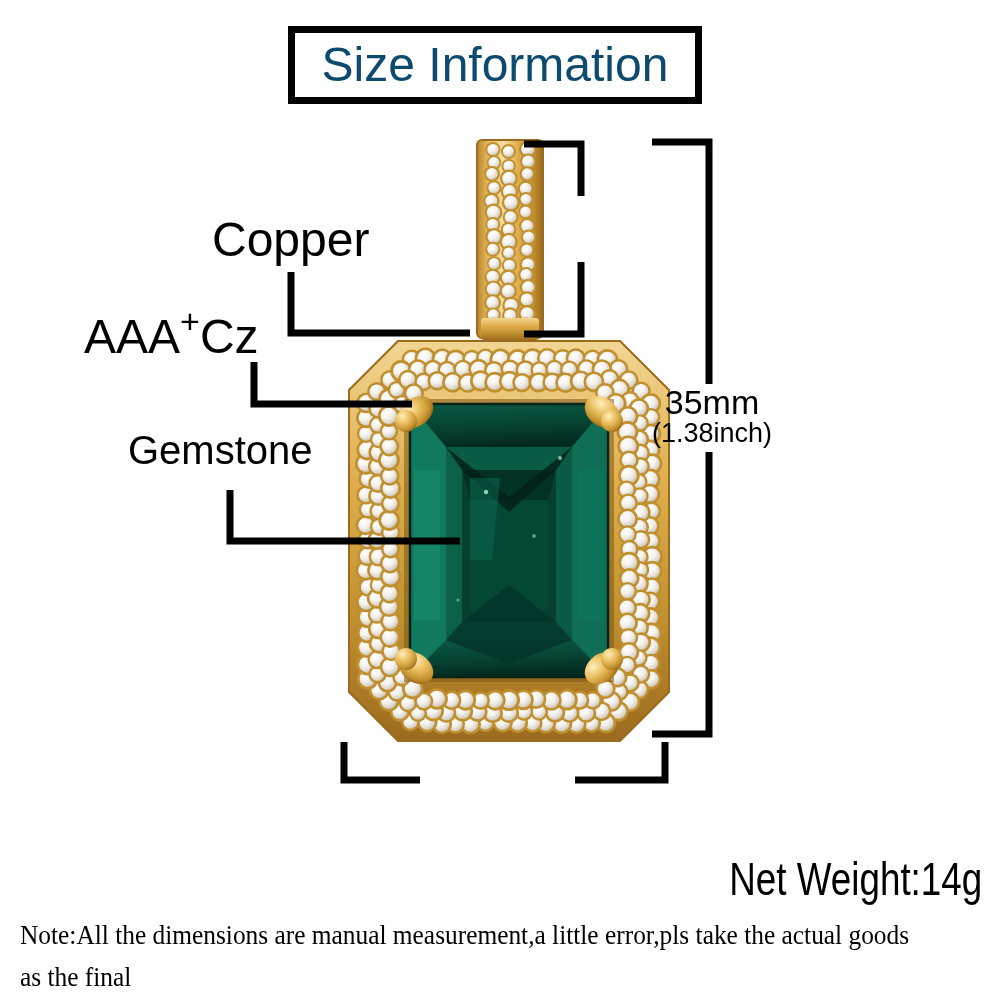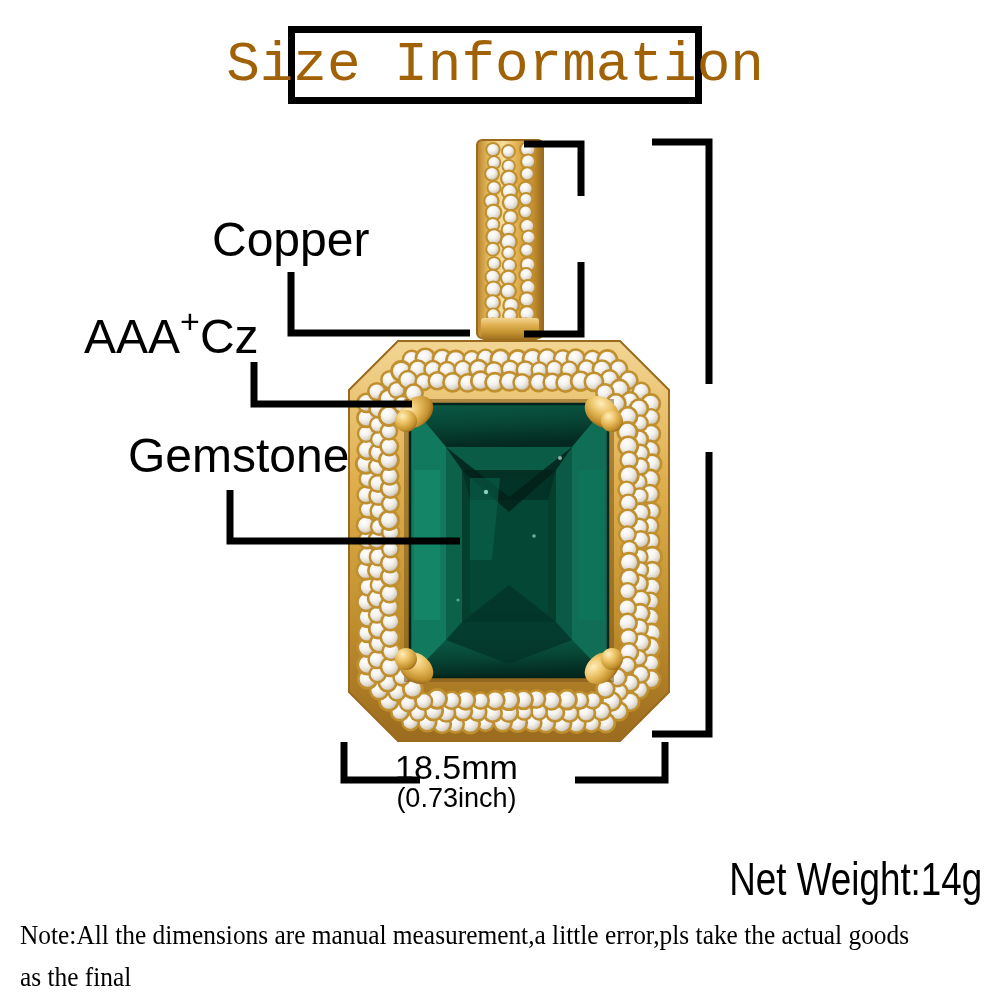--- a/index.html
+++ b/index.html
@@ -8,31 +8,31 @@
        font-family:"Liberation Sans",sans-serif;color:#000;}
   #stage{position:relative;width:1000px;height:1000px;background:#fff;}
 
   
   #title-box{
     position:absolute;left:288px;top:26px;width:414px;height:78px;
     border:7px solid #000;background:#fff;box-sizing:border-box;
     display:flex;align-items:center;justify-content:center;
   }
   #title-text{
-    font-family:Liberation Mono, monospace;font-size:56px;line-height:1;
-    letter-spacing:0px;color:#a16207;white-space:nowrap;
+    font-family:Liberation Sans, sans-serif;font-size:48px;line-height:1;
+    letter-spacing:0px;color:#0c4a6e;white-space:nowrap;
   }
 
   
   .callout{position:absolute;white-space:nowrap;color:#000;
            font-family:"Liberation Sans",sans-serif;font-weight:400;}
   #label-copper{left:212px;top:212px;font-size:48px;}
   #label-aaacz{left:84px;top:302px;font-size:48px;}
   #label-aaacz .sup{font-size:34px;vertical-align:20px;}
-  #label-gemstone{left:128px;top:428px;font-size:48px;}
+  #label-gemstone{left:128px;top:428px;font-size:40px;}
 
   
   .dim{position:absolute;text-align:center;white-space:nowrap;
        font-family:"Liberation Sans",sans-serif;color:#000;}
   .dim .mm{display:block;font-size:34px;line-height:1.02;}
   .dim .inch{display:block;font-size:27px;line-height:1.02;}
   #dim-bail{left:528px;top:198px;}
   #dim-height{left:652px;top:385px;}
   #dim-width{left:395px;top:750px;}
 
@@ -758,22 +758,22 @@
 
   <div class="callout" id="label-copper">
     <span>Copper</span>
   </div>
 
   <div class="callout" id="label-gemstone">
     <span>Gemstone</span>
   </div>
 
 
-
-  <div class="dim" id="dim-width">
-    <span class="mm">18.5mm</span>
-    <span class="inch">(0.73inch)</span>
+  <div class="dim" id="dim-height">
+    <span class="mm">35mm</span>
+    <span class="inch">(1.38inch)</span>
   </div>
+
 
   <div id="net-weight">Net Weight:14g</div>
   <div id="note">Note:All the dimensions are manual measurement,a little error,pls take the actual goods as the final</div>
 
 </div>
 
 </body></html>

